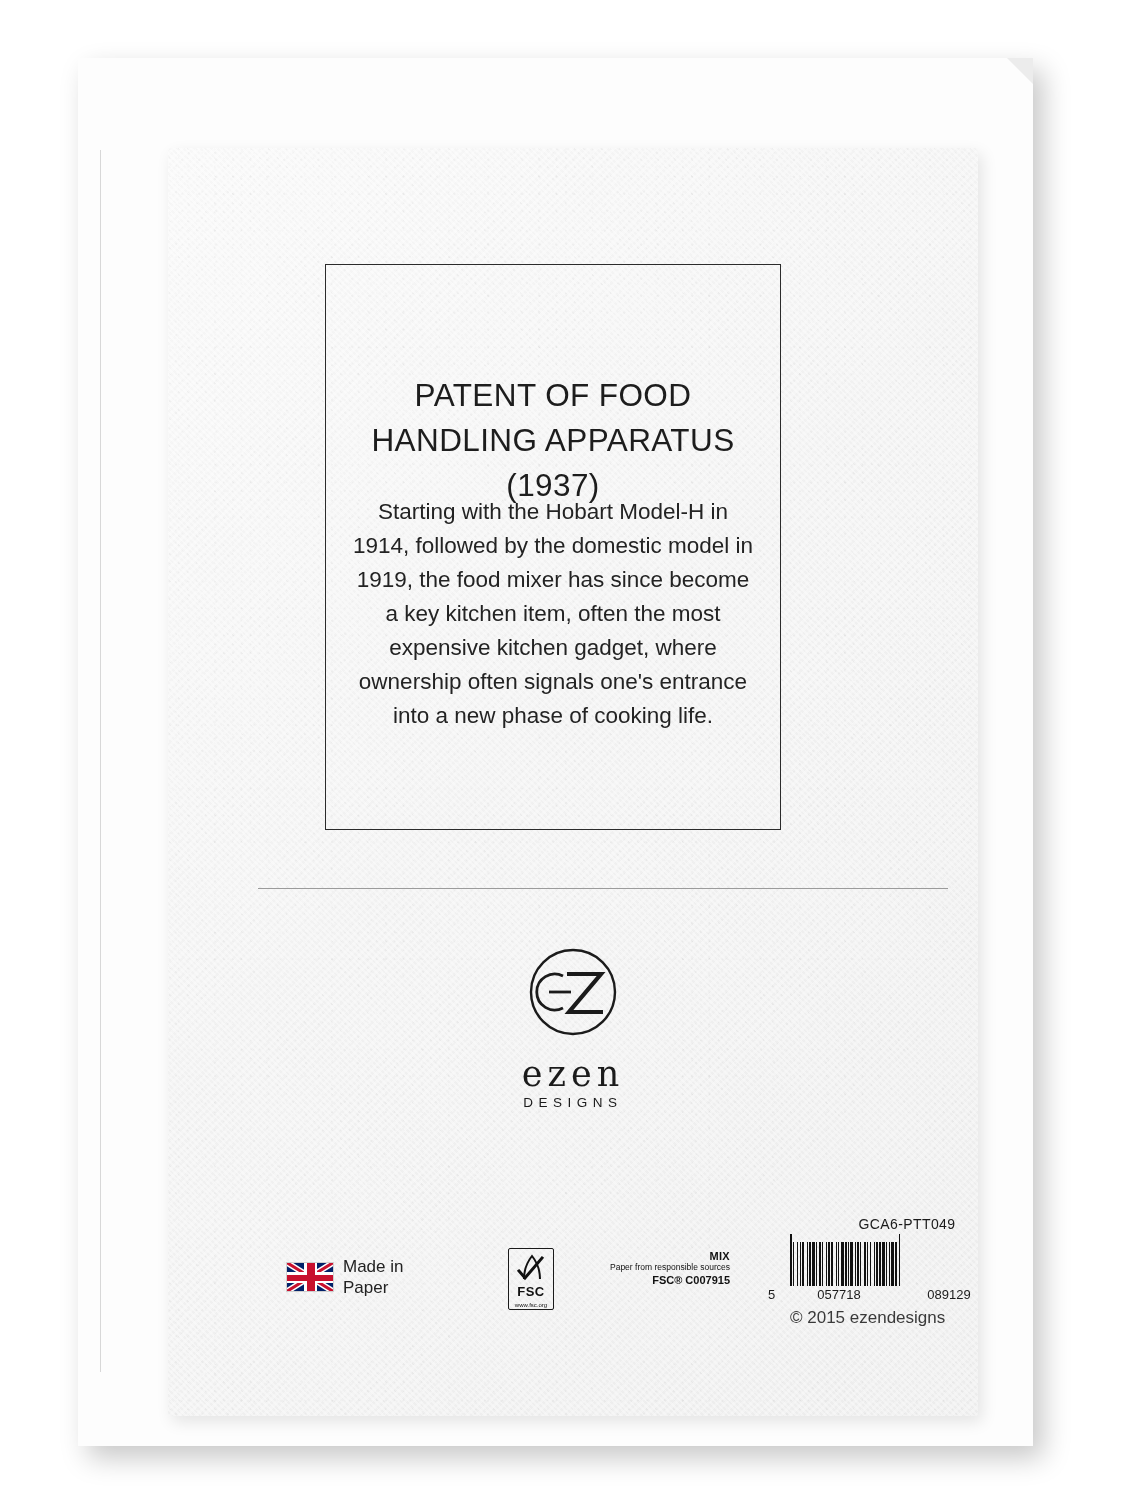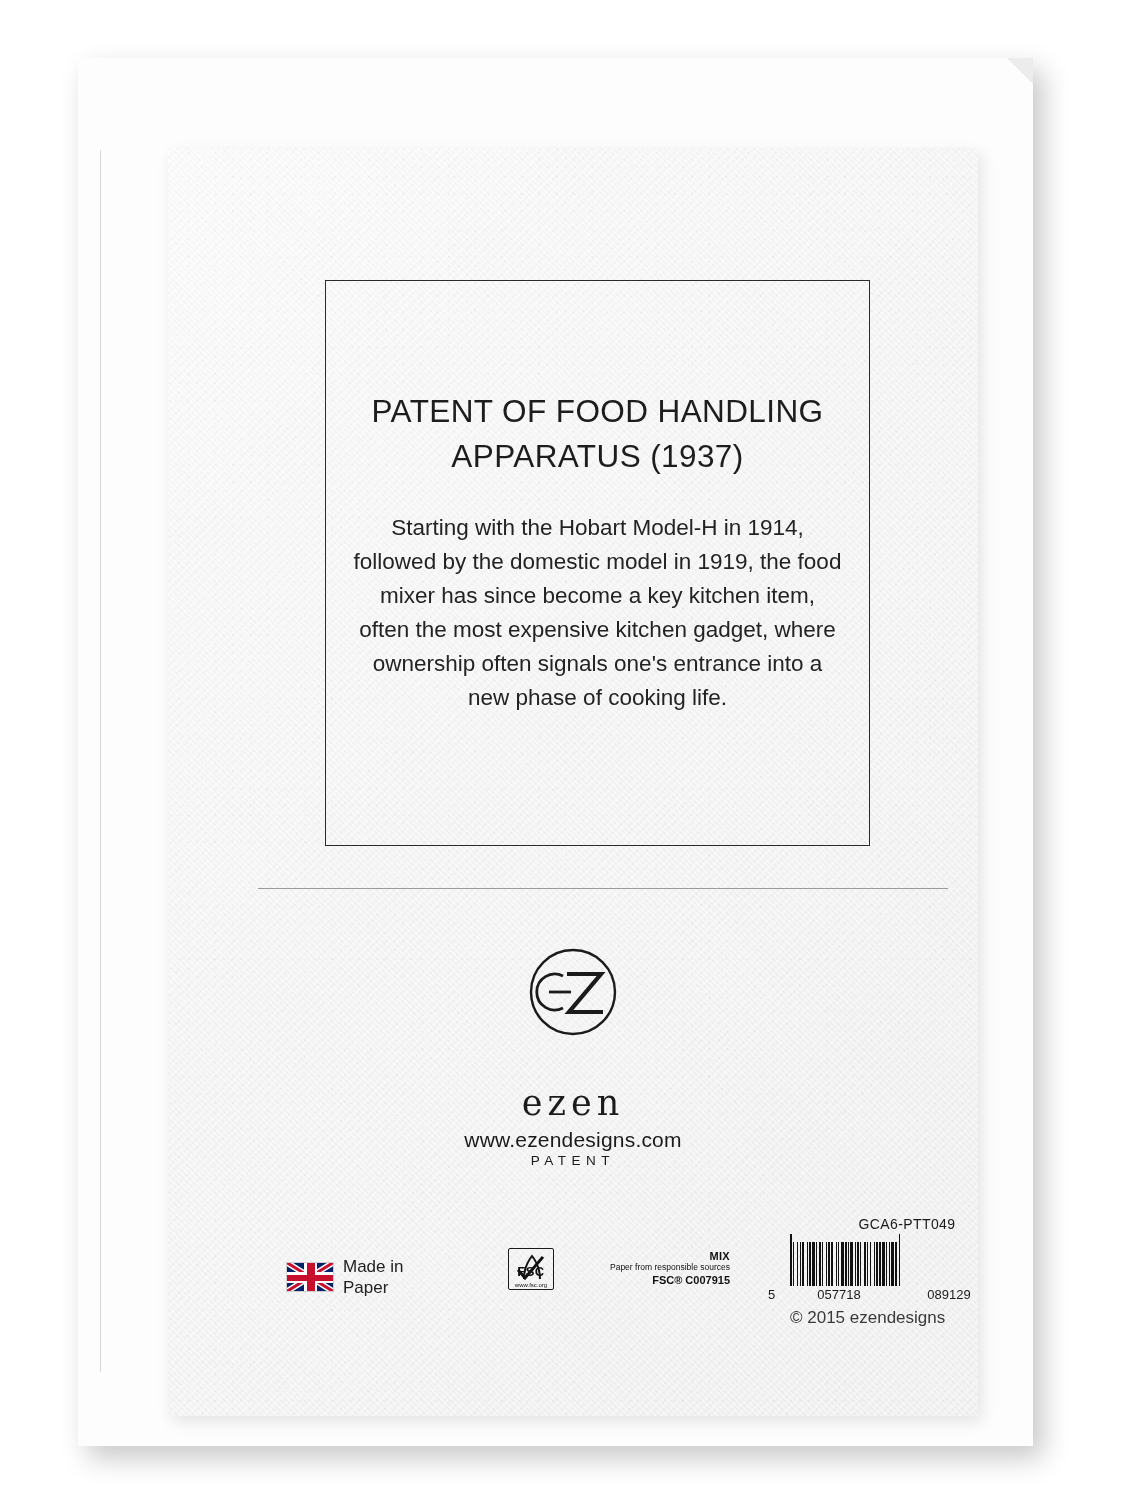--- a/index.html
+++ b/index.html
@@ -79,22 +79,22 @@
   .card-inner {
     position: absolute;
     inset: 0;
     z-index: 2;
   }
 
   
   .text-frame {
     position: absolute;
     left: 157px;
-    top: 132px;
-    width: 545px;
+    top: 116px;
+    width: 456px;
     height: 566px;
     border: 1px solid #2b2b2b;
     box-sizing: border-box;
     padding-left: 20px;
   }
   .frame-title {
     position: absolute;
     left: 24px;
     right: 24px;
     top: 108px;
@@ -128,21 +128,20 @@
 
   
   .logo-wrap {
     position: absolute;
     left: 0;
     right: 0;
     top: 790px;
     display: flex;
     flex-direction: column;
     align-items: center;
-    gap: 29px;
   }
   .logo-mark {
     width: 108px;
     height: 108px;
     position: relative;
   }
   .logo-mark svg { display: block; }
   .logo-word {
     margin-top: 8px;
     font-size: 35px;
@@ -230,21 +229,21 @@
   .fsc {
     position: absolute;
     left: 340px;
     top: 14px;
     display: flex;
     align-items: flex-start;
     gap: 8px;
   }
   .fsc-logo {
     width: 46px;
-    height: 42px;
+    height: 62px;
     border: 1.6px solid #1a1a1a;
     border-radius: 2px;
     position: relative;
     box-sizing: border-box;
   }
   .fsc-tree { position: absolute; left: 7px; top: 4px; }
   .fsc-abbr {
     position: absolute;
     left: 0; right: 0; bottom: 10px;
     text-align: center;
@@ -338,24 +337,23 @@
       <div class="logo-wrap">
         <div class="logo-mark">
           <svg width="108" height="108" viewBox="0 0 108 108" aria-hidden="true">
             <circle cx="54" cy="54" r="42" fill="none" stroke="#1b1b1b" stroke-width="2.4"></circle>
             <path d="M44 38 a18 18 0 1 0 0 32" fill="none" stroke="#1b1b1b" stroke-width="2.8"></path>
             <line x1="30" y1="54" x2="52" y2="54" stroke="#1b1b1b" stroke-width="2.8"></line>
             <path d="M48 36 H82 L50 74 H84" fill="none" stroke="#1b1b1b" stroke-width="4.2" stroke-linejoin="miter"></path>
           </svg>
         </div>
         <div class="logo-word">ezen</div>
-        <div class="logo-sub">PATENT</div>
+        <div class="logo-sub">DESIGNS</div>
       </div>
 
-      <div class="website">www.ezendesigns.com</div>
 
       <div class="footer">
 
         <div class="made-in">
           <div class="flag">
             <div class="d1"></div>
               <div class="d2"></div>
             <div class="d1r"></div>
               <div class="d2r"></div>
             <div class="hw"></div>

